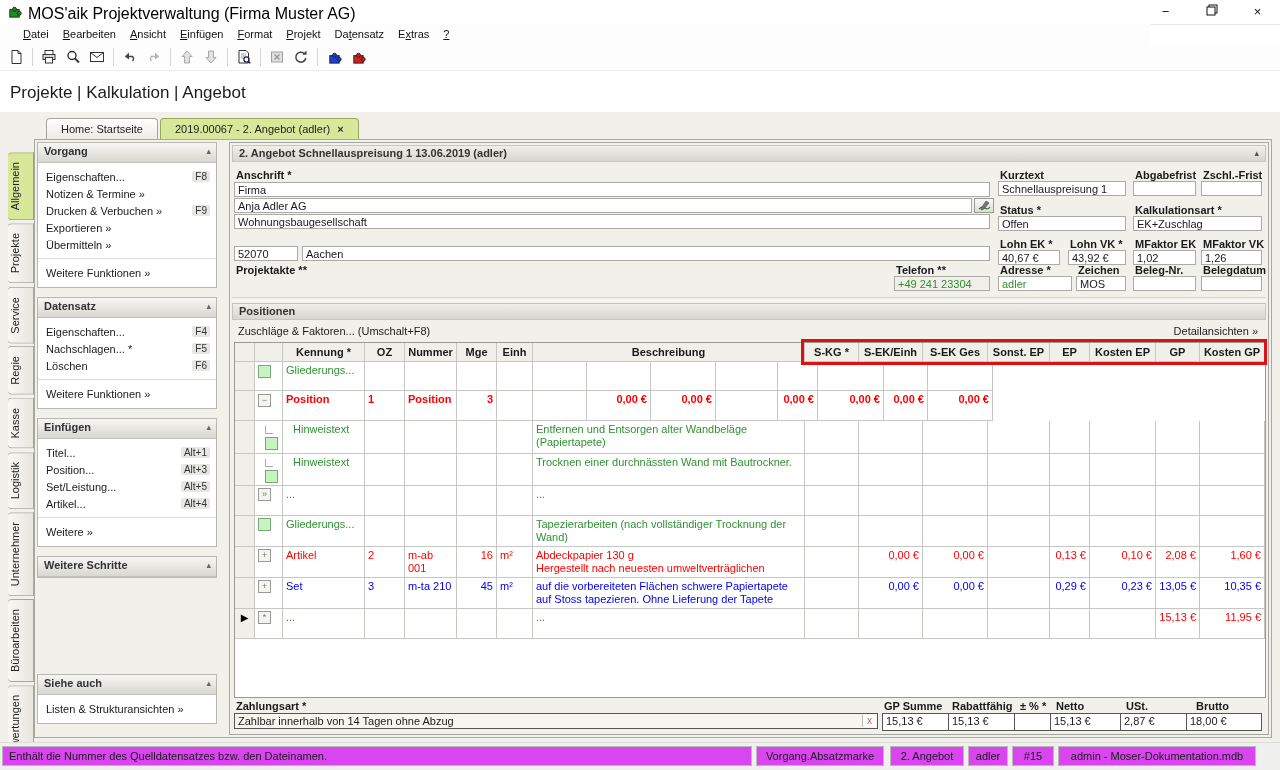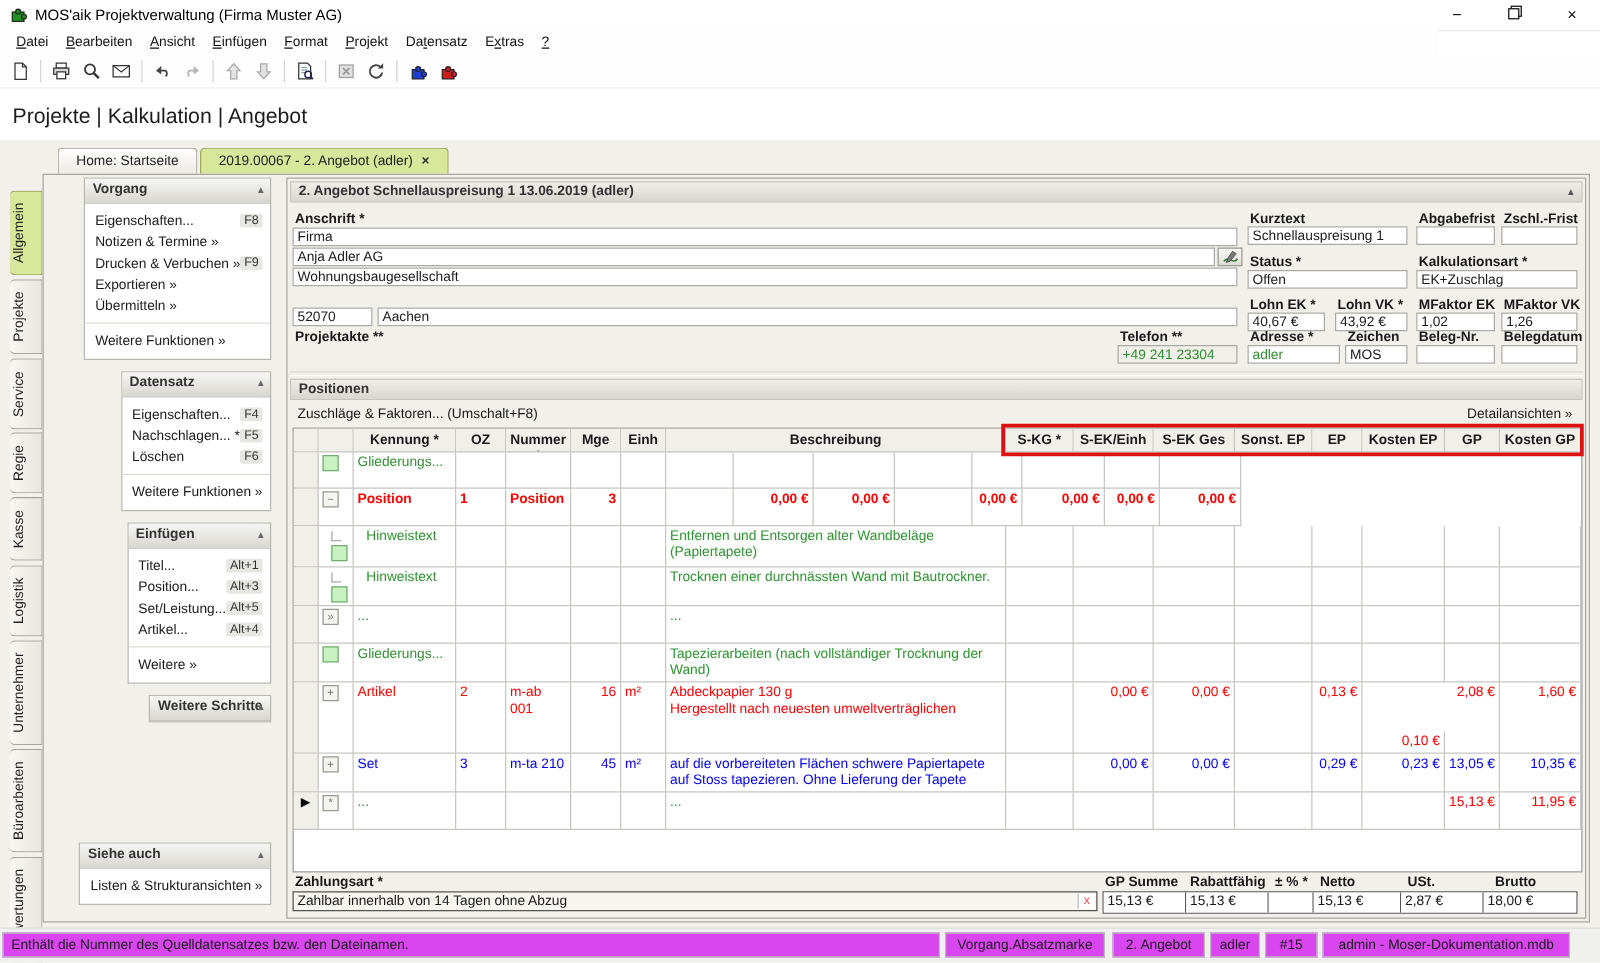--- a/index.html
+++ b/index.html
@@ -5,26 +5,26 @@
   html,body{margin:0;padding:0;}
   body{width:1280px;height:770px;position:relative;overflow:hidden;background:#ffffff;
        font-family:"Liberation Sans","DejaVu Sans",sans-serif;font-size:11px;color:#1a1a1a;
        -webkit-font-smoothing:antialiased;}
   .abs{position:absolute;}
   u{text-decoration:underline;}
 
   
   #titlebar{left:0;top:0;width:1280px;height:24px;background:#ffffff;border-bottom:1px solid #e8e8e8;}
   #titlebar .ticon{position:absolute;left:7px;top:4px;}
-  #titlebar .ttext{position:absolute;left:28px;top:5px;font-size:12px;color:#000;}
+  #titlebar .ttext{position:absolute;left:28px;top:5px;font-size:16px;color:#000;}
   .winbtn{position:absolute;top:0;width:45px;height:24px;text-align:center;line-height:24px;font-size:13px;color:#111;cursor:default;}
   #btn-min{right:92px;} #btn-restore{right:46px;padding-top:4px;height:20px;line-height:16px;} #btn-close{right:0;}
 
   
-  #menubar{left:0;top:24px;width:1150px;height:20px;background:#fdfdfd;display:flex;align-items:center;padding-left:6px;box-sizing:border-box;}
+  #menubar{left:0;top:24px;width:1150px;height:20px;background:#fdfdfd;display:flex;align-items:center;padding-left:16px;box-sizing:border-box;}
   .menuitem{padding:2px 7px;color:#111;}
 
   
   #toolbar{left:0;top:44px;width:1280px;height:27px;background:#fdfdfd;border-bottom:1px solid #ececec;display:flex;align-items:center;padding-left:4px;box-sizing:border-box;}
   .tbtn{width:22px;height:22px;display:flex;align-items:center;justify-content:center;margin:0 1px;}
   .tsep{width:1px;height:18px;background:#d6d6d6;margin:0 4px;}
 
   
   #breadcrumb{left:0;top:71px;width:1280px;height:41px;background:#ffffff;}
   #breadcrumb .bctext{position:absolute;left:10px;top:12px;font-size:17px;color:#1c1c1c;}
@@ -43,21 +43,21 @@
   #frame{position:absolute;left:34px;top:27px;width:1238px;height:599px;border:1px solid #a8a8a2;background:#f1f0ea;box-sizing:border-box;}
 
   
   #vtabs{position:absolute;left:8px;top:40px;width:26px;height:585px;display:flex;flex-direction:column;}
   .vtab{writing-mode:vertical-rl;transform:rotate(180deg);padding:9px 1px;margin-bottom:3px;
         border:1px solid #a6a69e;border-right:none;border-radius:0 4px 4px 0;
         background:linear-gradient(90deg,#e8e6de,#f8f7f3);color:#222;text-align:center;font-size:11px;}
   .vtab.active{background:#d9e79b;border-color:#9aa85c;}
 
   
-  #sidebar{position:absolute;left:2px;top:2px;width:180px;height:593px;display:flex;flex-direction:column;box-sizing:border-box;padding-bottom:2px;align-items:flex-end;}
+  #sidebar{position:absolute;left:2px;top:2px;width:180px;height:593px;display:flex;flex-direction:column;box-sizing:border-box;padding-bottom:2px;}
   .panel{background:#ffffff;border:1px solid #b8b8b0;margin-bottom:9px;}
   .panel-header{height:17px;background:linear-gradient(#f6f6f4,#d8d7d1);border-bottom:1px solid #c2c1bb;
                 font-weight:bold;color:#333;padding:2px 6px 0 6px;position:relative;}
   .panel-header .collapse{position:absolute;right:5px;top:3px;color:#666;font-size:9px;}
   .panel-body{padding:5px 0 6px 0;}
   .sbitem{display:flex;align-items:center;justify-content:space-between;padding:1px 6px 1px 8px;color:#1a1a1a;min-height:15px;}
   .sbitem .sc{background:#e6e6e2;color:#333;padding:0 3px;border-radius:2px;font-size:10px;}
   .sbsep{border-top:1px solid #dddcd6;margin:5px 0 5px 0;}
   .spacer{flex:1;}
 
@@ -532,21 +532,21 @@
             <div class="tcell c-red" style="width: 52px; flex: 0 0 auto;">m-ab 001</div>
             <div class="tcell c-red right" style="width: 40px; flex: 0 0 auto;">16</div>
             <div class="tcell c-red center" style="width: 36px; flex: 0 0 auto;">m²</div>
             <div class="tcell c-red pre" style="width: 272px; flex: 0 0 auto;">Abdeckpapier 130 g
 Hergestellt nach neuesten umweltverträglichen</div>
             <div class="tcell c-red right" style="width: 54px; flex: 0 0 auto;"></div>
             <div class="tcell c-red right" style="width: 64px; flex: 0 0 auto;">0,00 €</div>
             <div class="tcell c-red right" style="width: 65px; flex: 0 0 auto;">0,00 €</div>
             <div class="tcell c-red right" style="width: 62px; flex: 0 0 auto;"></div>
             <div class="tcell c-red right" style="width: 40px; flex: 0 0 auto;">0,13 €</div>
-            <div class="tcell c-red right" style="width: 66px; flex: 0 0 auto; margin-top: 39px;">0,10 €</div>
+            <div class="tcell c-red right" style="width: 66px; flex: 0 0 auto;">0,10 €</div>
             <div class="tcell c-red right" style="width: 44px; flex: 0 0 auto;">2,08 €</div>
             <div class="tcell c-red right" style="width: 65px; flex: 0 0 auto;">1,60 €</div>
           </div>
           <div class="trow" style="min-height: 31px;">
             <div class="tcell sel" style="width: 20px; flex: 0 0 auto;"></div>
             <div class="tcell" style="width: 28px; flex: 0 0 auto;"><span class="gbox">+</span></div>
             <div class="tcell c-blue" style="width: 82px; flex: 0 0 auto;">Set</div>
             <div class="tcell c-blue" style="width: 40px; flex: 0 0 auto;">3</div>
             <div class="tcell c-blue" style="width: 52px; flex: 0 0 auto;">m-ta 210</div>
             <div class="tcell c-blue right" style="width: 40px; flex: 0 0 auto;">45</div>

